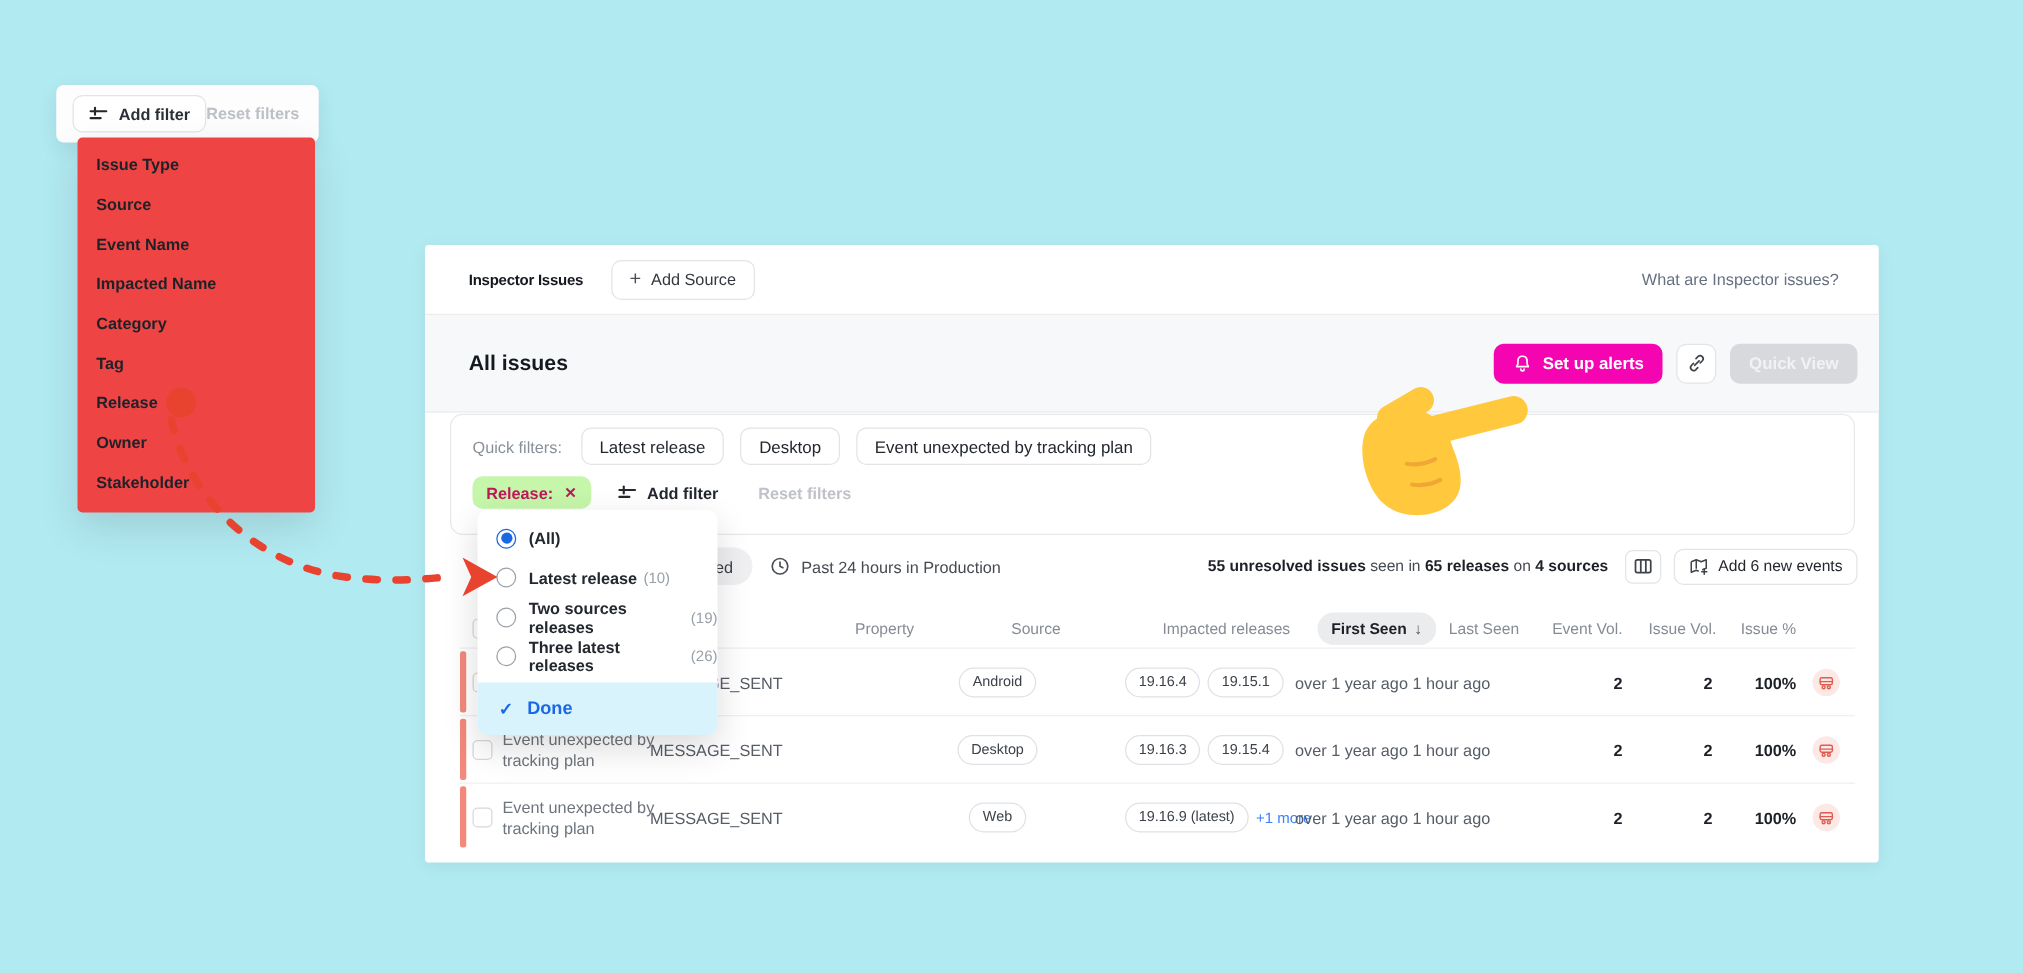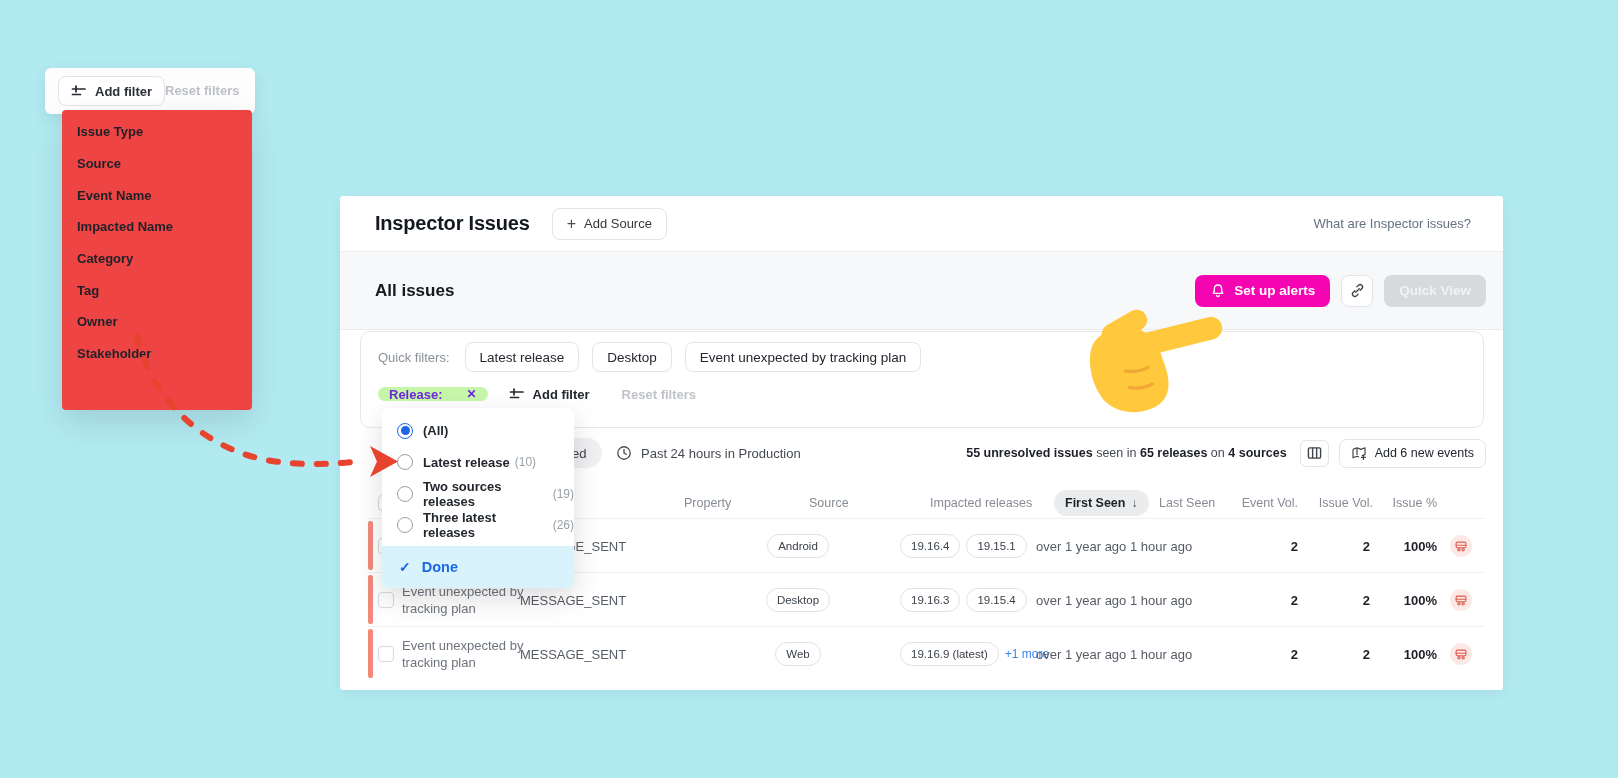--- a/index.html
+++ b/index.html
@@ -2,41 +2,41 @@
 <html><head>
 <meta charset="utf-8">
 <style>
   * { margin:0; padding:0; box-sizing:border-box; }
   html,body { width:1618px; height:778px; }
   body { background:#b2eaf2; font-family:"Liberation Sans", sans-serif; position:relative; overflow:hidden; }
 
   
   .panel { position:absolute; left:340px; top:196px; width:1163px; height:494px; background:#fff; border-radius:3px; box-shadow:0 3px 14px rgba(0,0,0,.06); }
   .p-head { height:56px; border-bottom:1px solid #ececee; display:flex; align-items:center; padding:0 32px 0 35px; }
-  .p-title { font-size:20px; font-weight:bold; color:#14181f; letter-spacing:-.2px; }
+  .p-title { font-size:12px; font-weight:bold; color:#14181f; letter-spacing:-.2px; }
   .btn { display:inline-flex; align-items:center; justify-content:center; border-radius:8px; cursor:pointer; background:#fff; border:1px solid #e3e4e7; color:#2b3037; font-size:13px; font-weight:bold; }
   .add-source { margin-left:22px; height:32px; padding:0 14px; gap:8px; font-weight:normal; color:#33383f; }
   .add-source .plus { font-size:16px; color:#4a4f57; }
   .help-link { margin-left:auto; font-size:13px; color:#667080; cursor:pointer; }
 
   .p-sub { height:78px; background:#f7f8f9; border-bottom:1px solid #ececee; display:flex; align-items:center; padding:0 17px 0 35px; position:relative; }
   .sub-title { font-size:17px; font-weight:bold; color:#14181f; }
   .sub-actions { margin-left:auto; display:flex; align-items:center; gap:11px; }
   .alerts-btn { height:32px; padding:0 15px; border-radius:8px; background:#f505b2; color:#fff; font-size:13.5px; font-weight:bold; display:inline-flex; align-items:center; gap:8px; border:none; cursor:pointer; }
   .link-btn { width:32px; height:32px; }
   .save-btn { height:32px; padding:0 15px; border-radius:8px; background:#d7d9dc; border:none; color:#f0f2f4; font-size:13.5px; font-weight:bold; }
   .hand { position:absolute; left:742px; top:48px; width:152px; height:120px; transform:rotate(-14deg); z-index:6; pointer-events:none; }
 
   
   .qcard { position:absolute; left:20px; top:135px; width:1124px; height:97px; border:1px solid #e7e8ea; border-radius:10px; background:#fff; }
   .qrow1 { position:absolute; left:17px; top:10px; height:30px; display:flex; align-items:center; gap:13px; }
   .qlabel { font-size:13px; color:#8a9099; margin-right:2px; }
   .qbtn { height:30px; padding:0 14px; border:1px solid #e3e4e7; border-radius:8px; background:#fff; font-size:13.5px; color:#23272e; display:inline-flex; align-items:center; cursor:pointer; }
   .qrow2 { position:absolute; left:17px; top:48px; height:28px; display:flex; align-items:center; }
-  .chip { height:14px; padding:0 11px; border-radius:8px; background:#c6f6aa; color:#6d28d9; font-size:13px; font-weight:bold; display:inline-flex; align-items:center; gap:24px; cursor:pointer; }
+  .chip { height:26px; padding:0 11px; border-radius:8px; background:#c6f6aa; color:#be185d; font-size:13px; font-weight:bold; display:inline-flex; align-items:center; gap:9px; cursor:pointer; }
   .chip .x { font-size:12px; }
   .addf { margin-left:21px; display:inline-flex; align-items:center; gap:8px; font-size:13px; font-weight:bold; color:#23272e; cursor:pointer; }
   .resetf { margin-left:32px; font-size:13px; font-weight:bold; color:#bfc2c7; }
 
   
   .ltb { position:absolute; left:0; top:241px; width:1163px; height:32px; }
   .status-pill { position:absolute; left:165px; top:1px; width:97px; height:30px; border-radius:15px; background:#f0f0f2; color:#3a3f45; font-size:13px; display:flex; align-items:center; justify-content:center; cursor:pointer; }
   .timewrap { position:absolute; left:276px; top:0; height:32px; display:flex; align-items:center; gap:9px; color:#454a52; font-size:13px; }
   .rcluster { position:absolute; right:17px; top:0; height:32px; display:flex; align-items:center; gap:10px; }
   .stats { font-size:12.5px; color:#454a52; margin-right:3px; white-space:nowrap; }
@@ -330,20 +330,24 @@
   <span class="flt-reset">Reset filters</span>
 </div>
 
 <div class="flt-menu">
   <div class="flt-item">Issue Type</div>
   <div class="flt-item">Source</div>
   <div class="flt-item">Event Name</div>
   <div class="flt-item">Impacted Name</div>
   <div class="flt-item">Category</div>
   <div class="flt-item">Tag</div>
+  <div class="flt-item">
+    <span>Release</span>
+    <span class="reldot"></span>
+  </div>
   <div class="flt-item">Owner</div>
   <div class="flt-item">Stakeholder</div>
 </div>
 
 <svg class="arrow-svg" width="1618" height="778" viewBox="0 0 1618 778">
   <path d="M137,336 C150,396 202,450 272,461 C307,466 336,464 362,461" fill="none" stroke="#e8432f" stroke-width="6" stroke-linecap="round" stroke-dasharray="9 15"></path>
   <path d="M370,446 L398,461.5 L370,477 L377,461.5 Z" fill="#e8432f"></path>
 </svg>
 
 </body></html>

